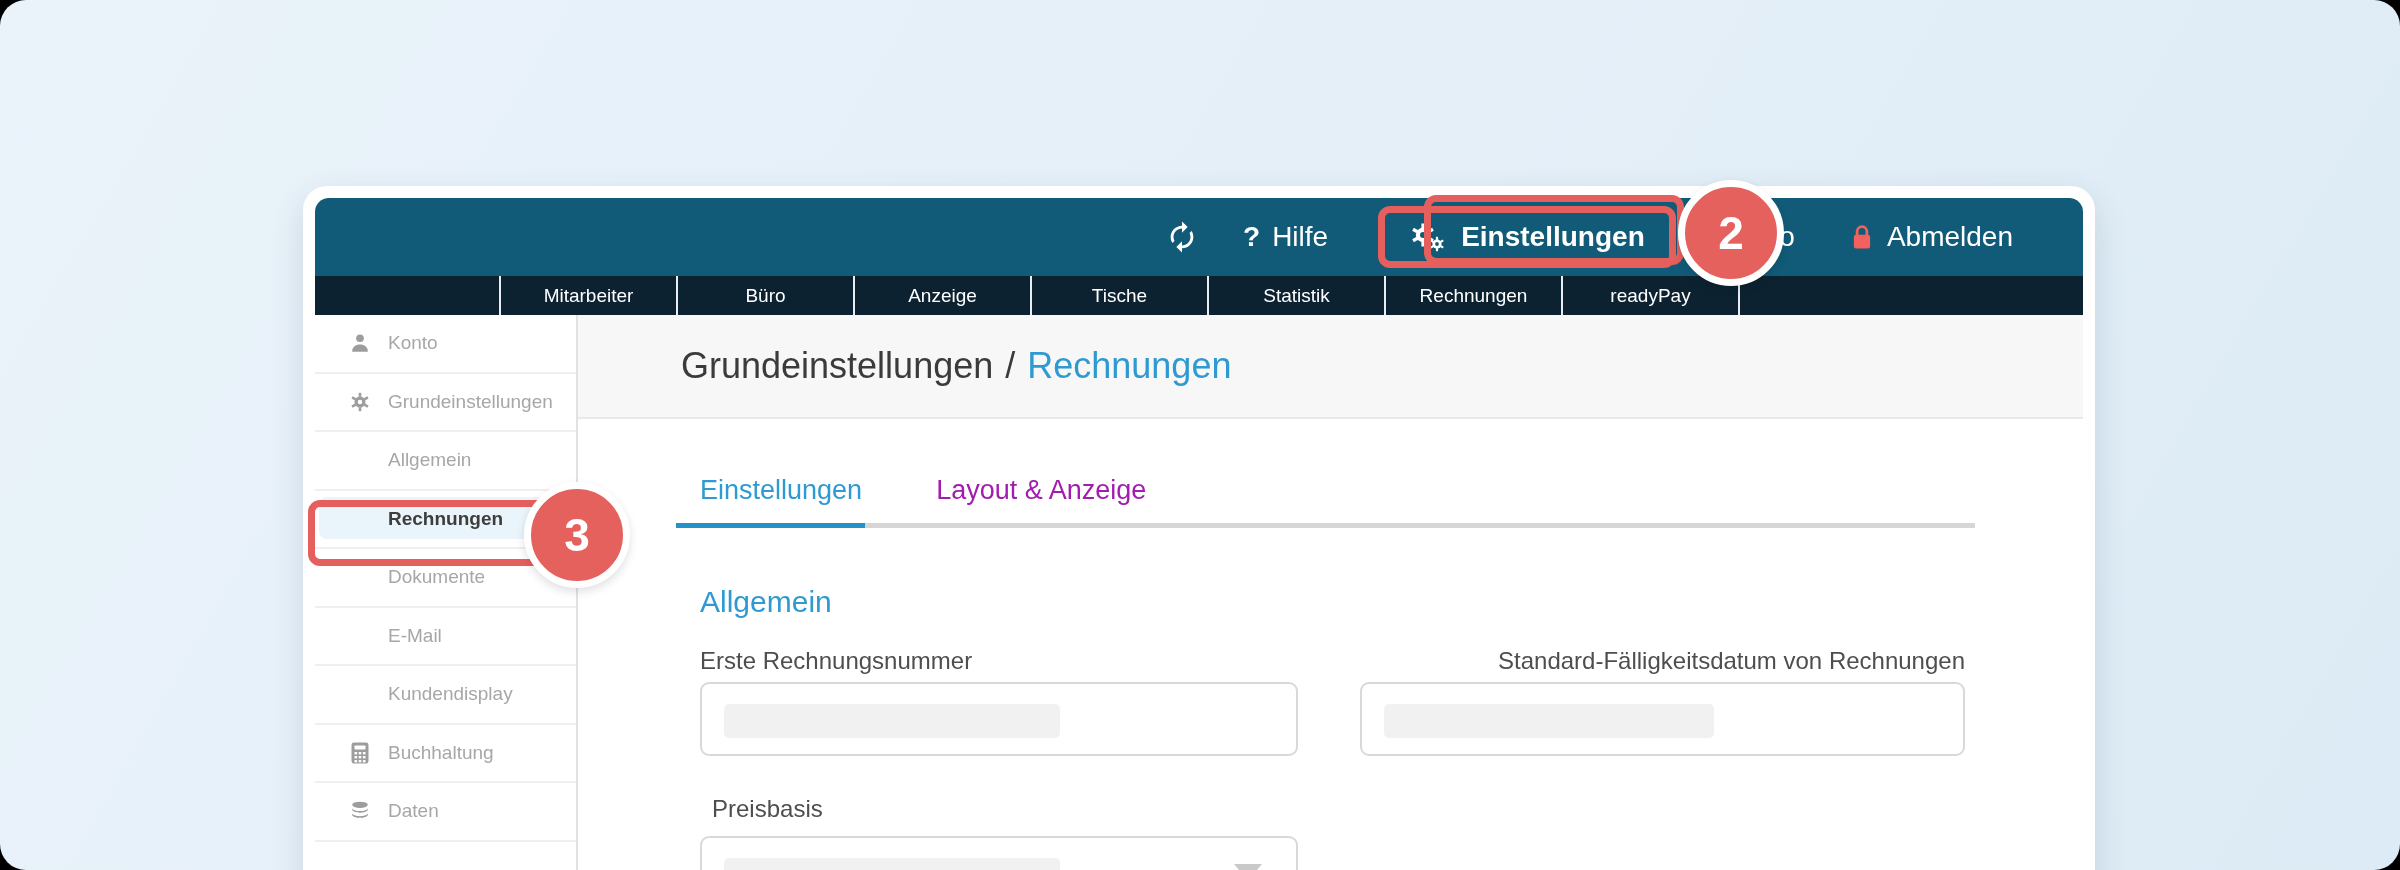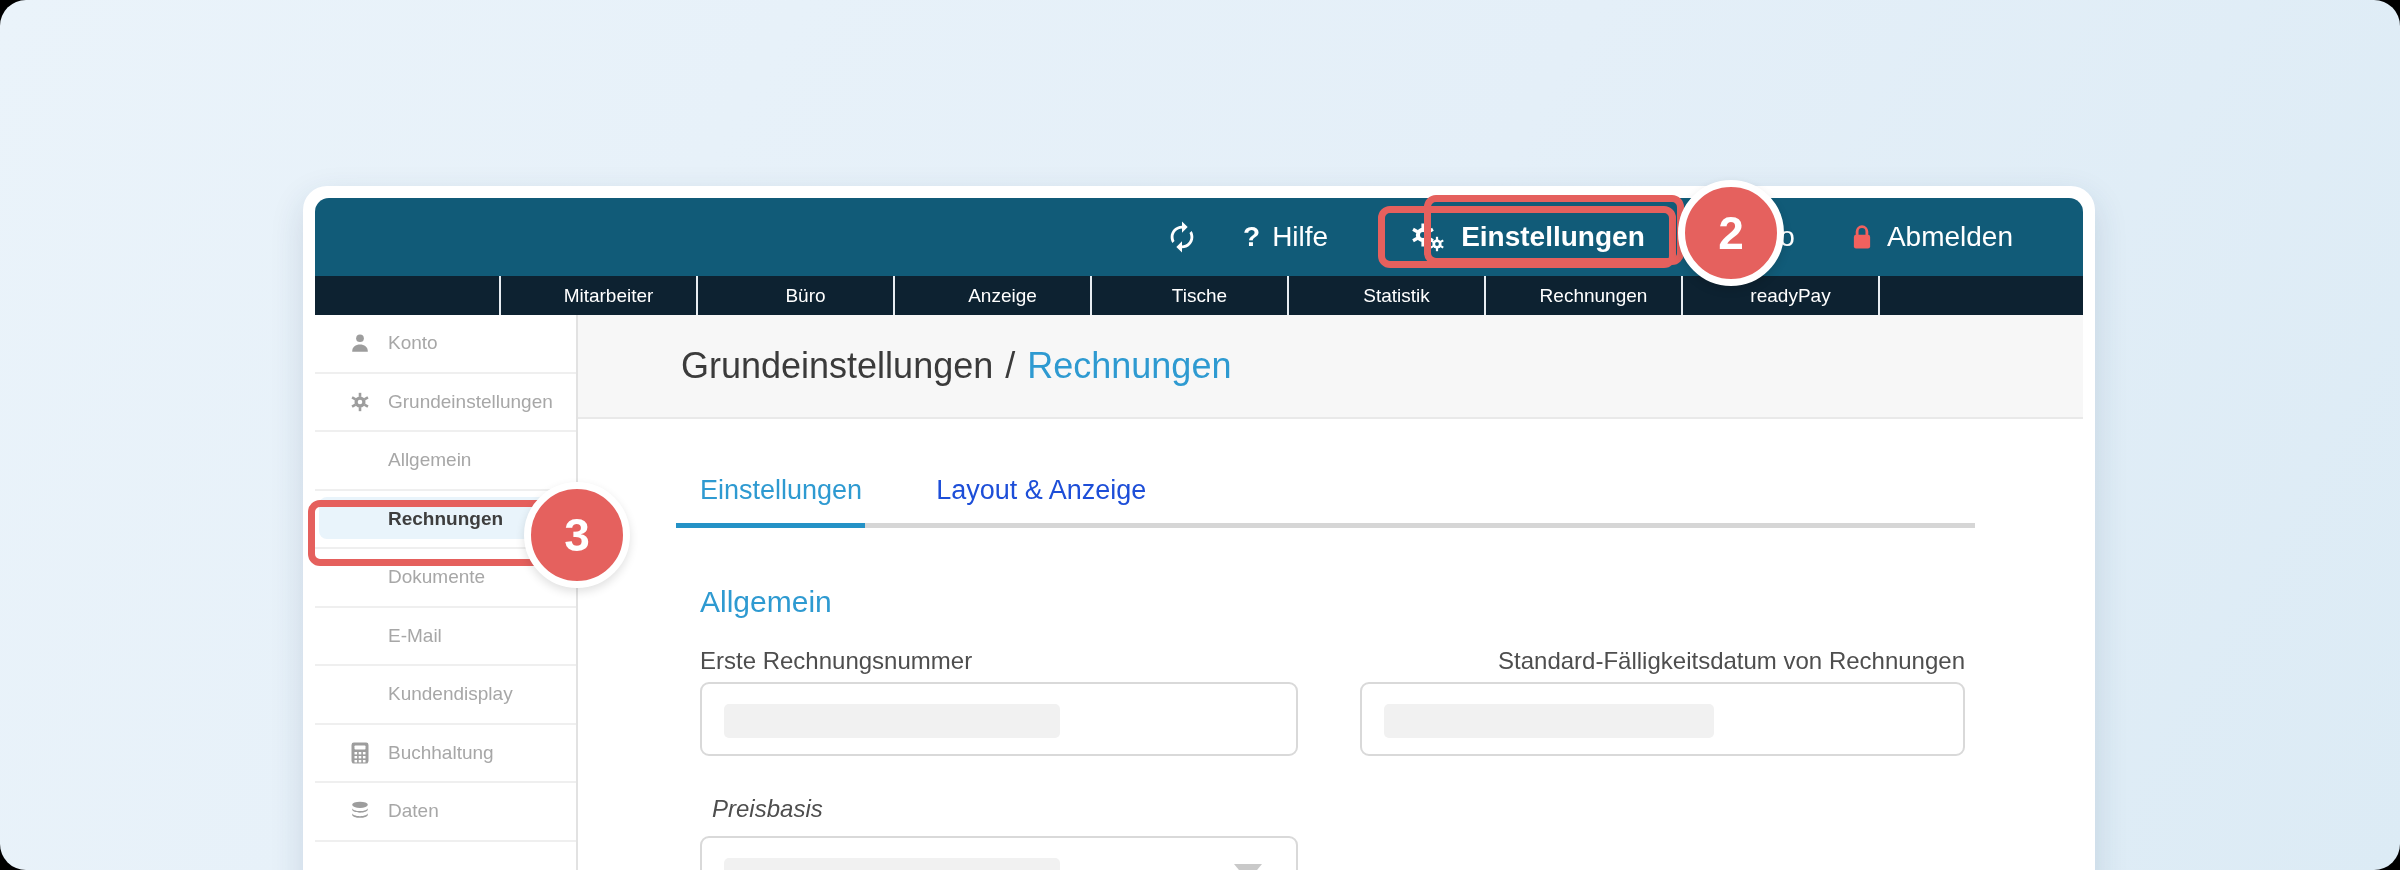--- a/index.html
+++ b/index.html
@@ -22,21 +22,21 @@
   .help-q { font-weight:700; font-size:28px; }
   .settings-box { border:7px solid #e5605d; border-radius:12px; padding:8px 24px; gap:14px; }
   .settings-box .label { font-weight:600; }
   .konto { margin-left:46px; }
   .logout { margin-left:54px; gap:12px; color:#ffffff; }
 
   
   .navbar { height:39px; flex:0 0 39px; background:#0d2231; display:flex; color:#fff; font-size:19px; }
   .nav-cell { display:flex; align-items:center; justify-content:center; border-right:2px solid #e7edf2; }
   .nav-spacer { width:186px; }
-  .nav-tab { width:177px; cursor:pointer;margin-left:20px; }
+  .nav-tab { width:177px; cursor:pointer; }
   .nav-fill { flex:1; border-right:none; }
 
   
   .body-row { flex:1; display:flex; min-height:0; }
 
   .sidebar { width:263px; flex:0 0 263px; background:#fff; border-right:2px solid #e2e2e2; }
   .side-item { height:58.5px; display:flex; align-items:center; padding-left:33px;
                border-bottom:2px solid #efefef; color:#a7a7a7; font-size:19px; cursor:pointer; position:relative; }
   .side-icon { width:24px; margin-right:16px; display:flex; justify-content:center; }
   .side-item.sub { padding-left:73px; }
@@ -46,35 +46,35 @@
   .side-item span, .side-item .side-icon { position:relative; z-index:1; }
 
   .main { flex:1; background:#fff; min-width:0; }
   .page-head { height:104px; background:#f7f7f7; border-bottom:2px solid #e9e9e9;
                display:flex; align-items:center; padding-left:103px; font-size:36px; color:#3b3b3b; }
   .crumb-sep { margin:0 12px; }
   .crumb-current { color:#2e9ad1; }
 
   .content { padding:55px 0 0 98px; }
   .tabs-row { display:flex; gap:74px; padding-left:24px; font-size:27px; line-height:33px; }
-  .tab { color:#1d4ed8; cursor:pointer; }
+  .tab { color:#a21caf; cursor:pointer; }
   .tab.active { color:#2e9ad1; }
   .tab-track { margin-top:16px; width:1299px; height:5px; background:#d6d6d6; position:relative; }
   .tab-track-active { position:absolute; left:0; top:0; width:189px; height:5px; background:#2492c6; }
 
   .section-title { margin:56px 0 0 24px; font-size:30px; line-height:36px; color:#2e9ad1; }
   .form { margin-left:24px; }
   .form-row { display:flex; gap:62px; margin-top:26px; }
   .col-l { width:598px; }
   .col-r { width:605px;text-align:right; }
   .field-label { font-size:24px; line-height:30px; color:#4e4e4e; }
   .input-box { margin-top:6px; height:74px; border:2px solid #d9d9d9; border-radius:9px; background:#fff; position:relative; }
   .redact { position:absolute; left:22px; top:20px; height:34px; background:#f1f1f1; border-radius:5px; }
   .redact.w1 { width:336px; } .redact.w2 { width:330px; }
-  .preis-label { margin:38px 0 0 12px;font-style:italic; }
+  .preis-label { margin:38px 0 0 12px; }
   .select-box { margin-top:12px; }
   .caret { position:absolute; right:34px; top:26px; width:0; height:0;
            border-left:14px solid transparent; border-right:14px solid transparent; border-top:17px solid #c9c9c9; }
 
   
   .anno-box { position:absolute; border:7px solid #e5605d; border-radius:12px; z-index:9; }
   .anno-box.einstellungen { left:1424px; top:195px; width:260px; height:70px; }
   .anno-box.rechnungen { left:308px; top:500px; width:250px; height:66px; }
   .badge { position:absolute; width:106px; height:106px; border-radius:50%; background:#e5615e;
            border:7px solid #fff; z-index:10; display:flex; align-items:center; justify-content:center;

